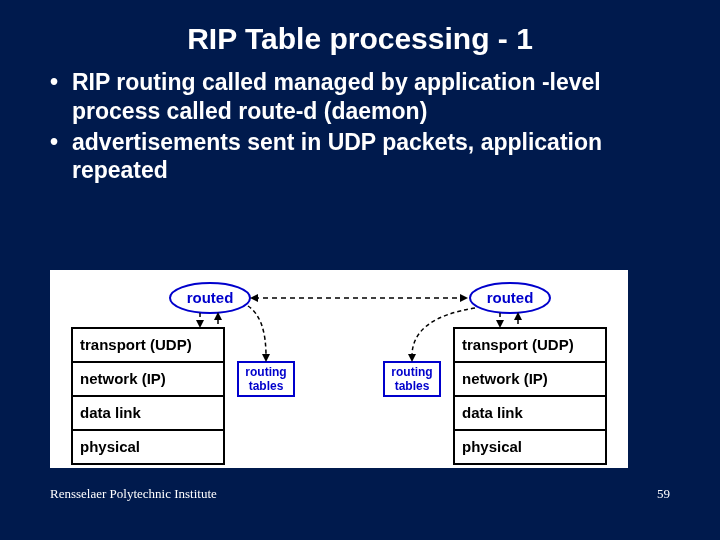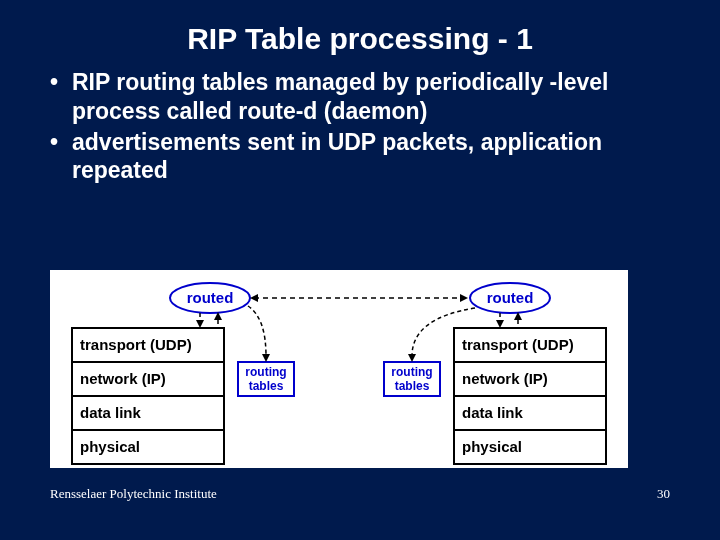--- a/index.html
+++ b/index.html
@@ -76,21 +76,21 @@
 </head>
 <body>
 
 <div class="slide">
 
   <div class="title">RIP Table processing - 1</div>
 
   <div class="bullets">
     <div class="bullet">
       <div class="bullet-marker">•</div>
-      <div class="bullet-text">RIP routing tables managed by periodically -level process called route-d (daemon)</div>
+      <div class="bullet-text">RIP routing called managed by application -level process called route-d (daemon)</div>
     </div>
     <div class="bullet">
       <div class="bullet-marker">•</div>
       <div class="bullet-text">advertisements sent in UDP packets, application repeated</div>
     </div>
   </div>
 
   <div class="diagram-wrap">
     <svg viewBox="0 0 578 198" width="578" height="198">
 
@@ -155,16 +155,16 @@
       <polygon points="362,92 358,84 366,84" fill="#000"></polygon>
 
       <line x1="204" y1="28" x2="414" y2="28" stroke="#000" stroke-width="1.5" stroke-dasharray="5,4"></line>
       <polygon points="200,28 208,24 208,32" fill="#000"></polygon>
       <polygon points="418,28 410,24 410,32" fill="#000"></polygon>
     </svg>
   </div>
 
   <div class="footer">
     <span>Rensselaer Polytechnic Institute</span>
-    <span>30</span>
+    <span>59</span>
   </div>
 
 </div>
 
 </body></html>

